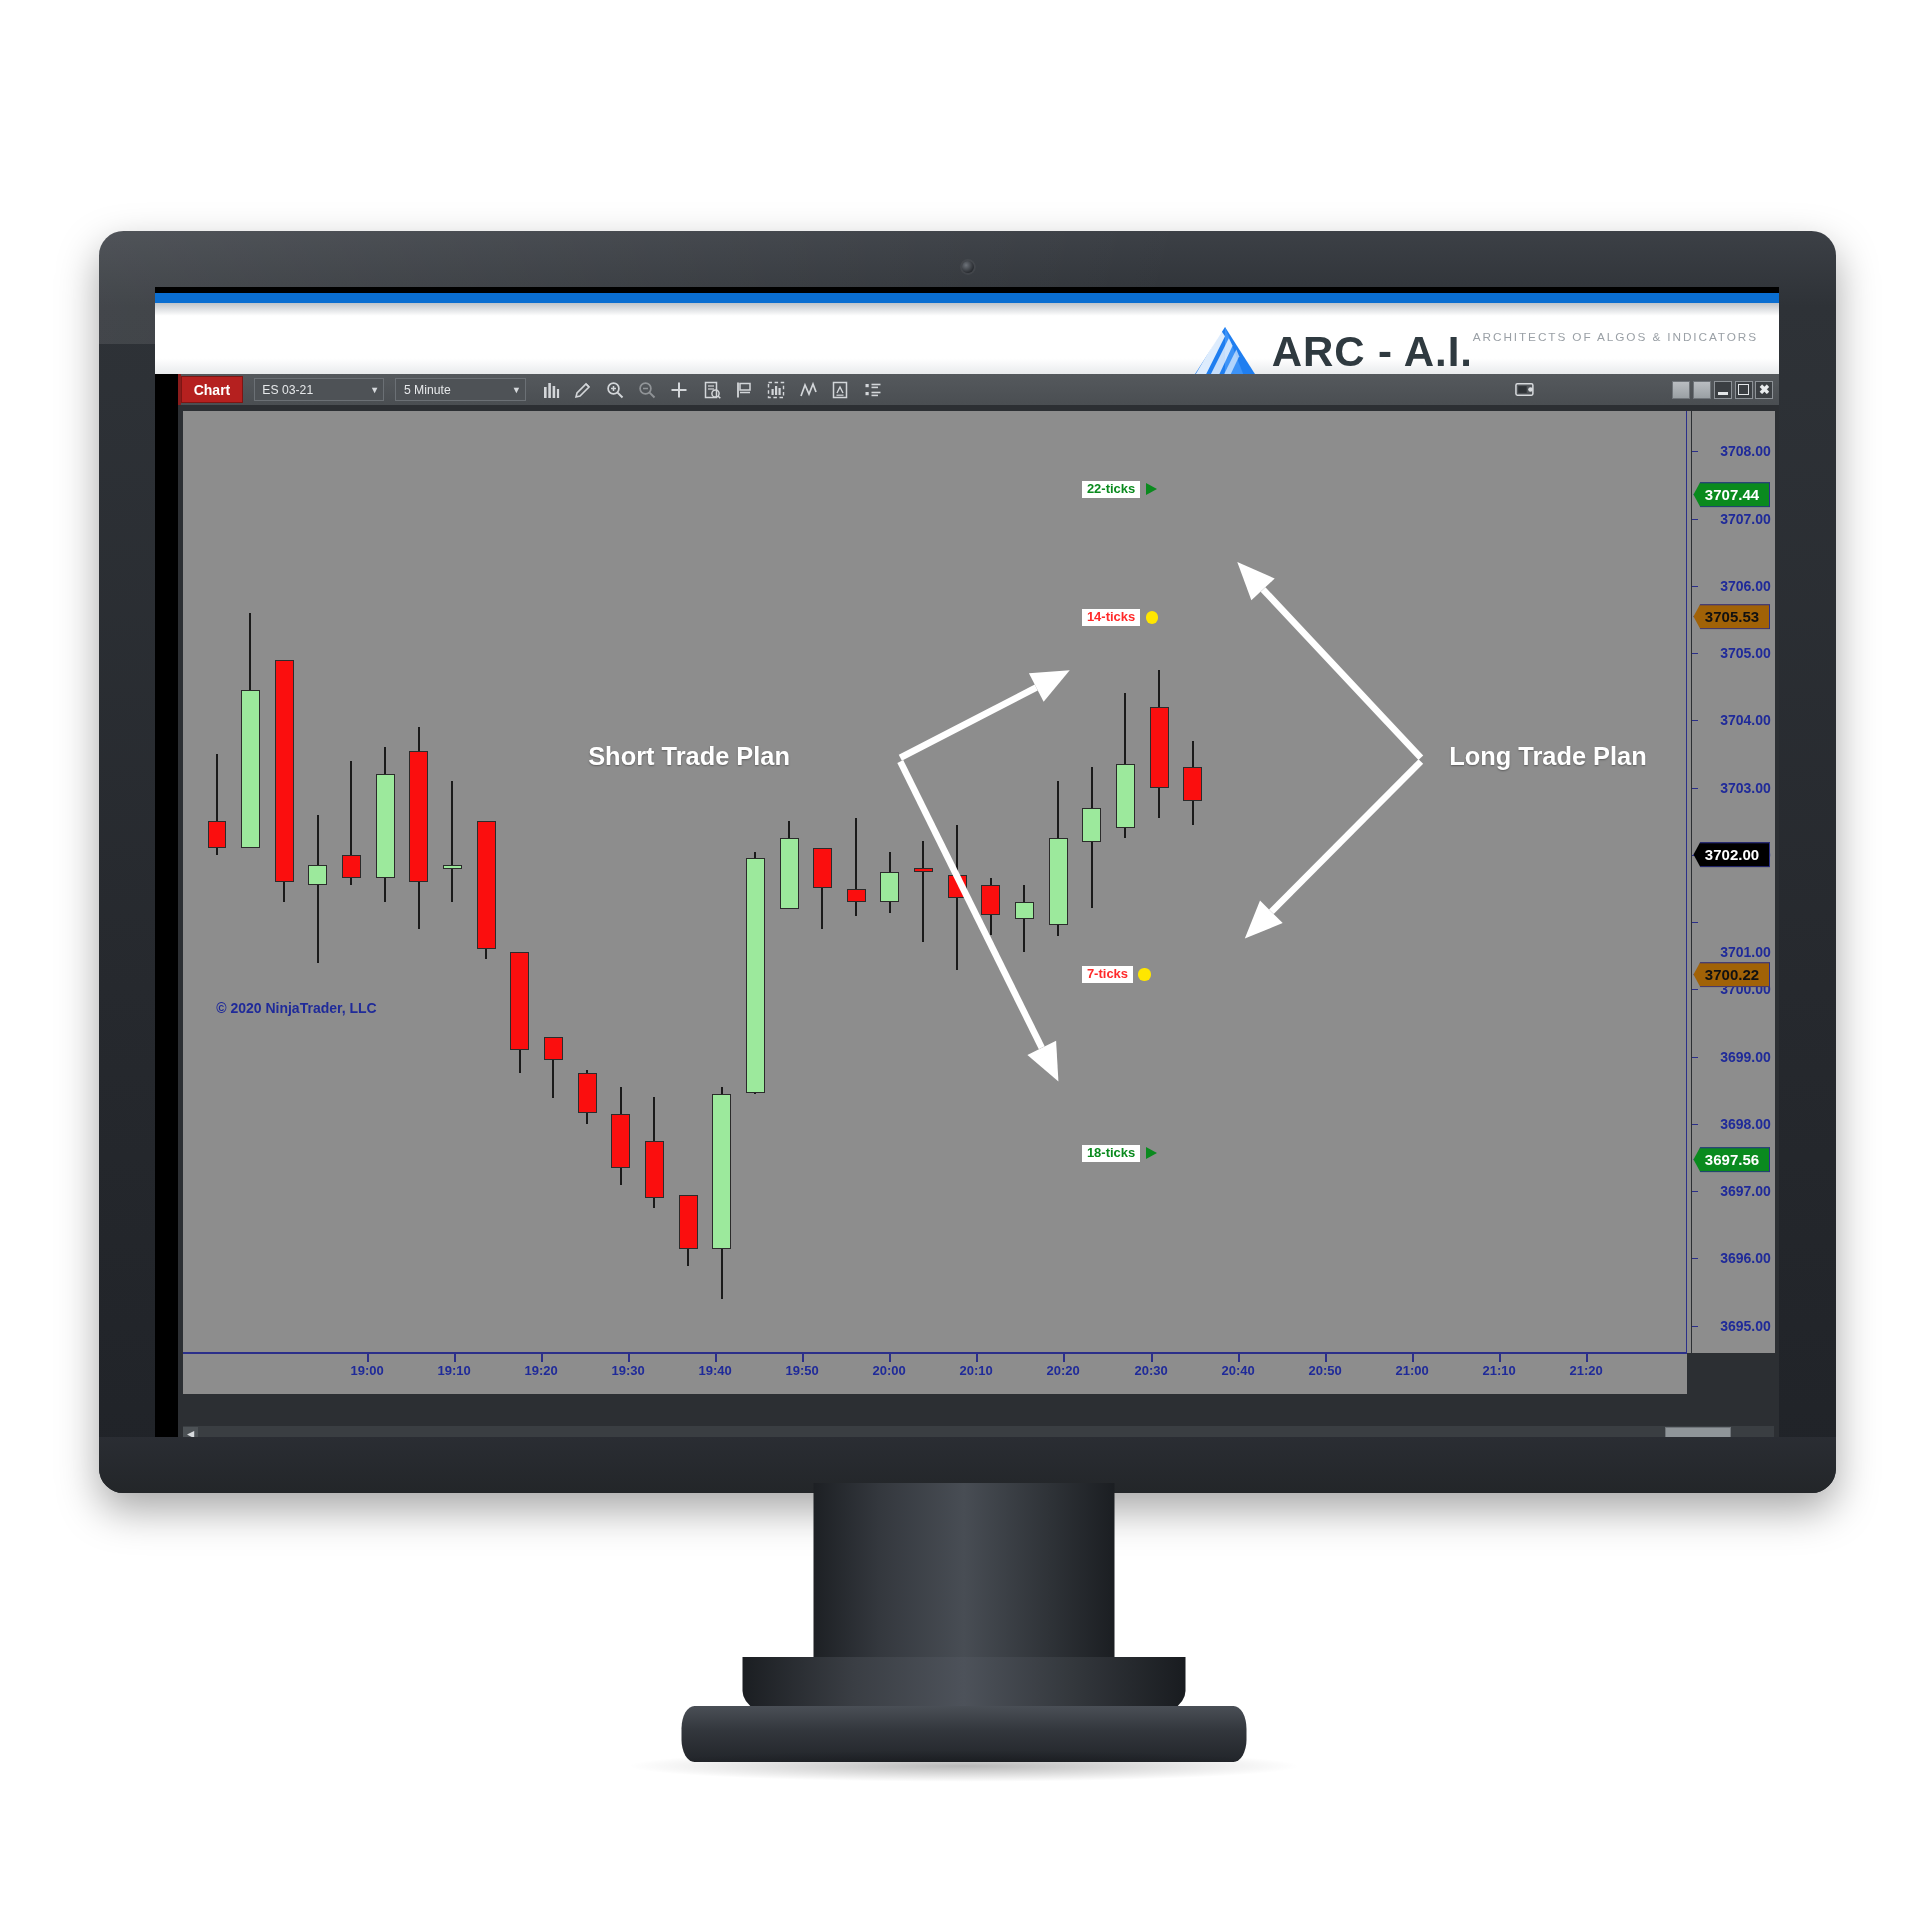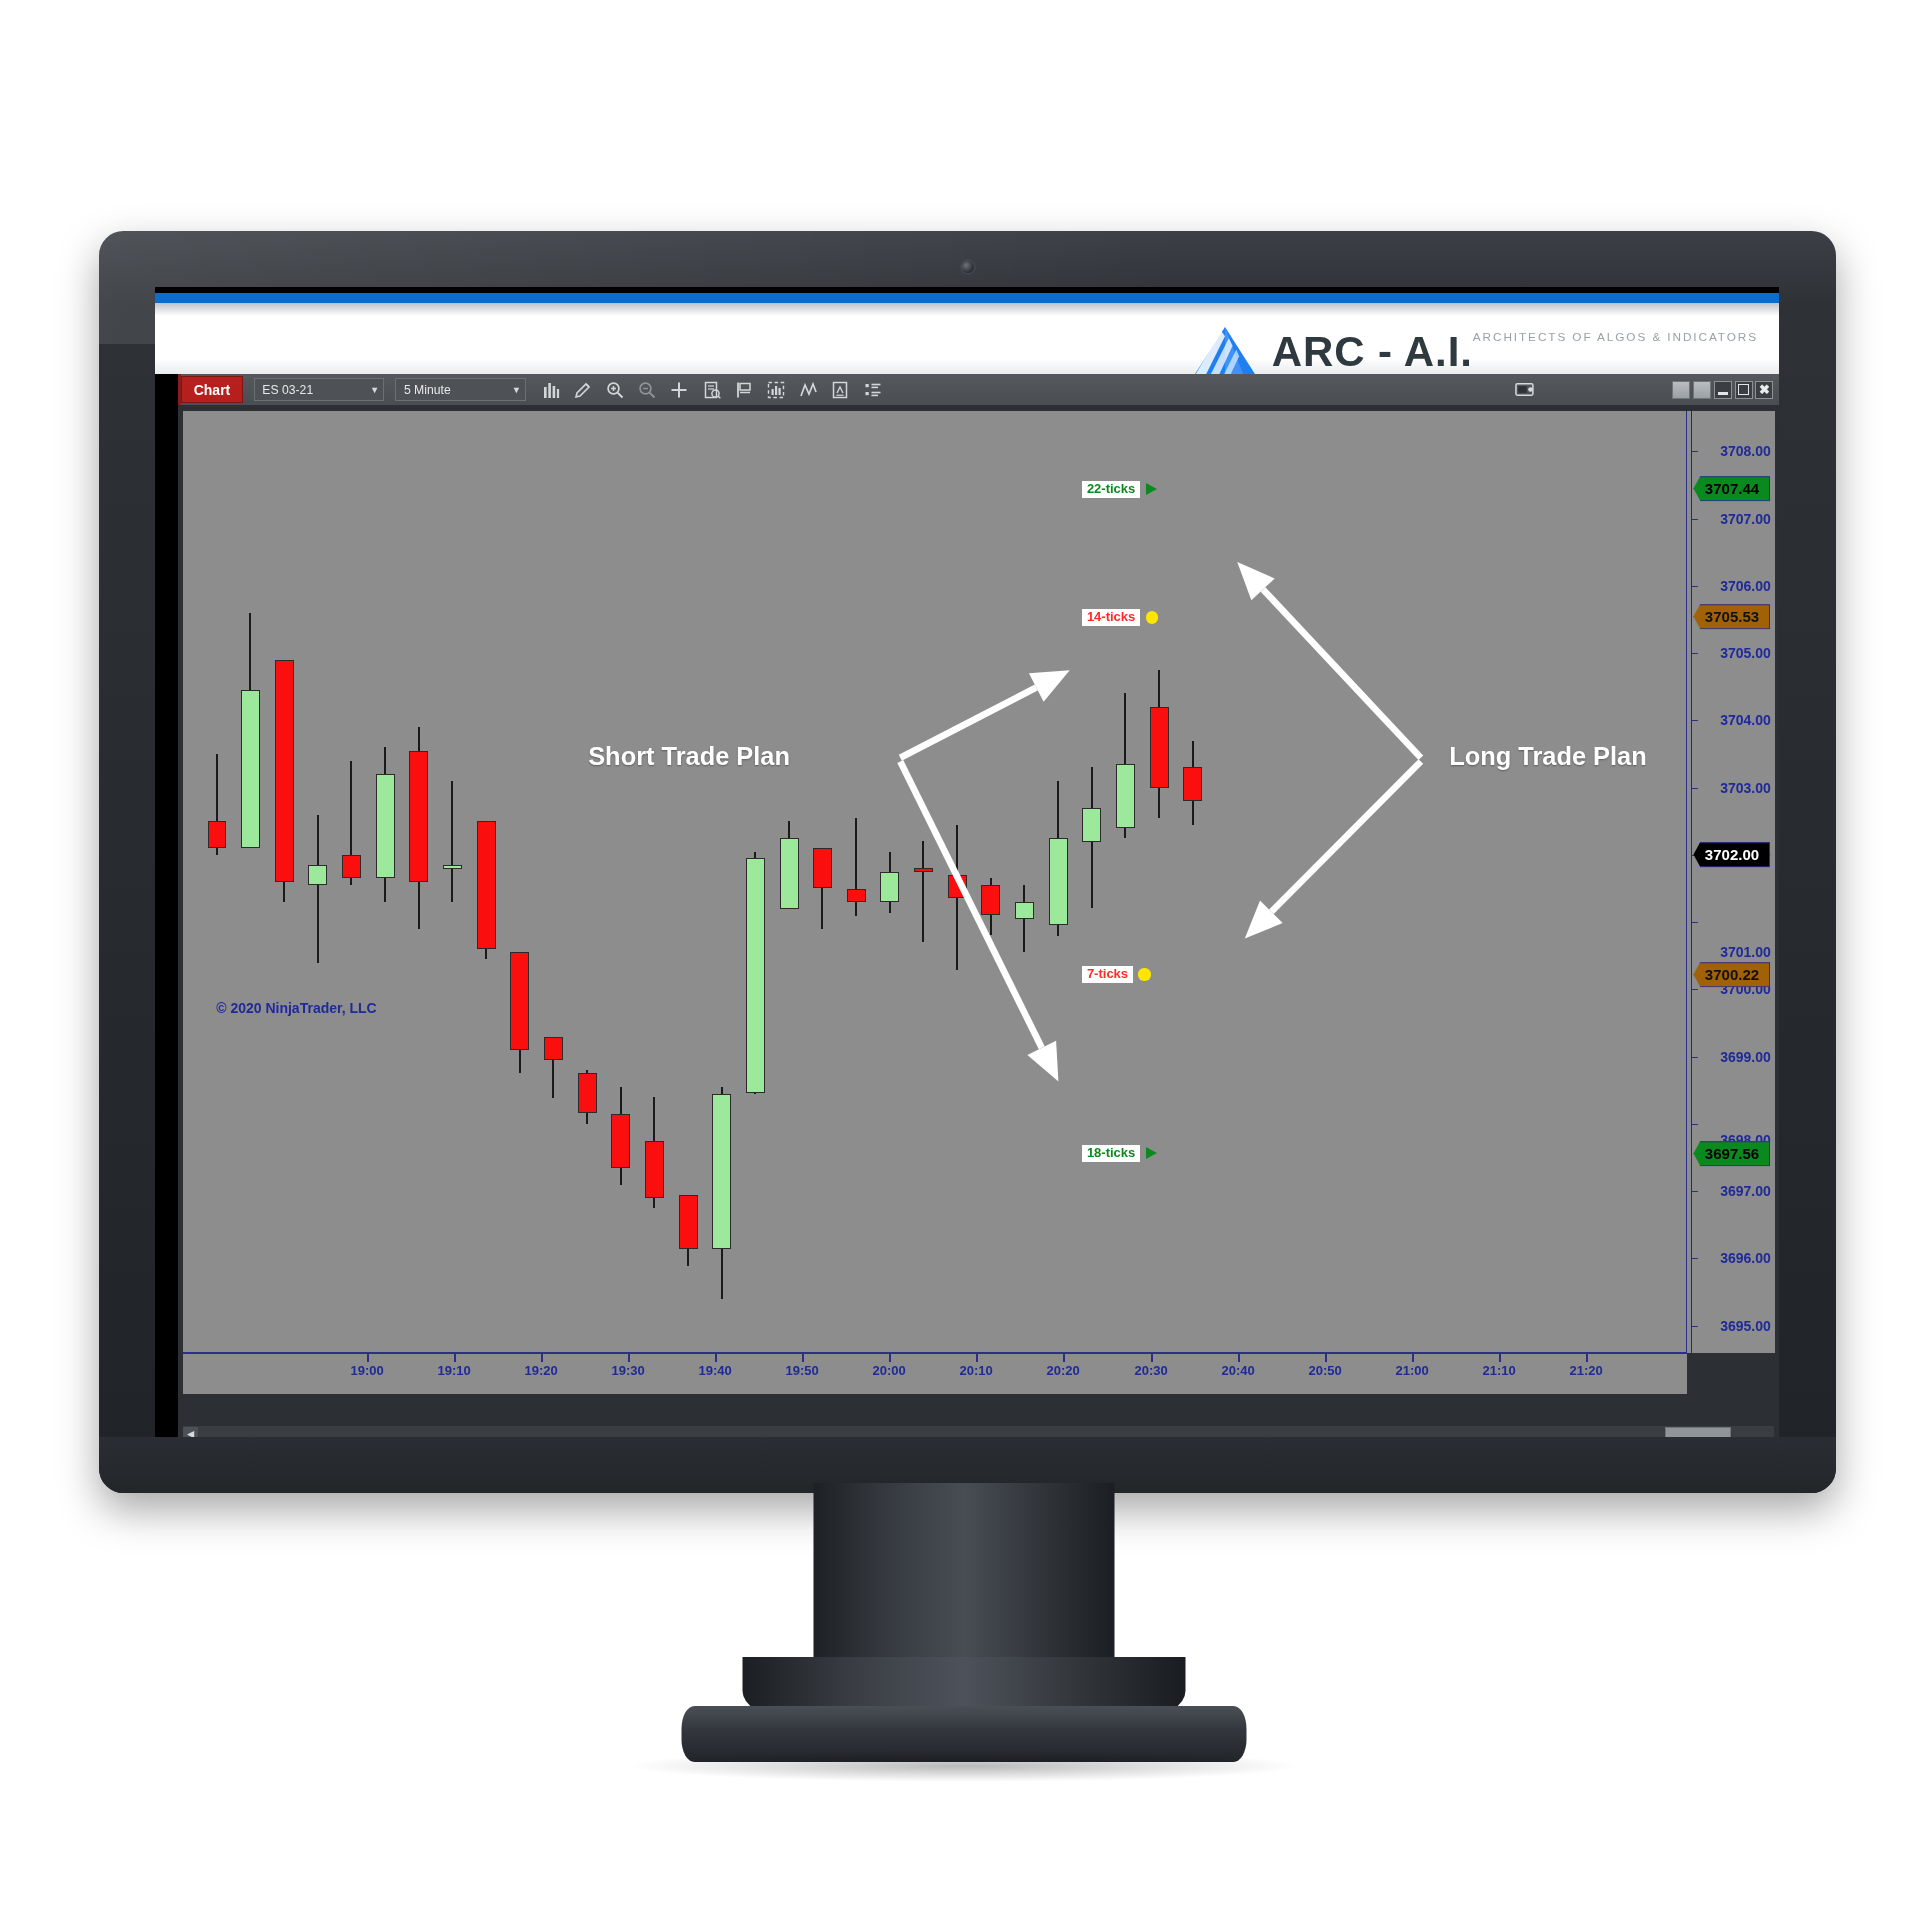--- a/index.html
+++ b/index.html
@@ -145,21 +145,21 @@
   .xtick{position:absolute;top:0;width:1.9px;height:7.5px;background:#2b2f8a;}
 
   
   .pill{
     position:absolute;left:1.9px;height:23.5px;width:75px;transform:translateY(-50%);
     display:flex;align-items:center;justify-content:center;
     font-size:15px;font-weight:bold;font-family:"Liberation Sans",sans-serif;
     border:0.9px solid #2b2f8a;
     clip-path:polygon(0% 50%, 9% 0%, 100% 0%, 100% 100%, 9% 100%);
   }
-  .pill.green{background:#0a8a1e;color:#000000;}
+  .pill.green{background:#0a8a1e;color:#ffffff;margin-top:6px;}
   .pill.yellow{background:#a16207;color:#111;}
   .pill.black{background:#000;color:#fff;}
 
   
   .cndl-wick{position:absolute;width:1.9px;background:#1a1a1a;}
   .cndl-body{position:absolute;border:0.9px solid #2b2b2b;box-sizing:border-box;}
   .cndl-body.up{background:#9ce99c;}
   .cndl-body.dn{background:#fb0e0e;}
 
   
@@ -449,21 +449,21 @@
               <div class="ylabel" style="top: 377px;">3703.00</div>
               <div class="ytick" style="top: 444px;"></div>
               <div class="ylabel" style="top: 444px;">3702.00</div>
               <div class="ytick" style="top: 511px;"></div>
               <div class="ylabel" style="top: 541px; text-align: center;">3701.00</div>
               <div class="ytick" style="top: 578px;"></div>
               <div class="ylabel" style="top: 578px;">3700.00</div>
               <div class="ytick" style="top: 646px;"></div>
               <div class="ylabel" style="top: 646px;">3699.00</div>
               <div class="ytick" style="top: 713px;"></div>
-              <div class="ylabel" style="top: 713px; margin-top: 16px;">3698.00</div>
+              <div class="ylabel" style="top: 713px;">3698.00</div>
               <div class="ytick" style="top: 780px;"></div>
               <div class="ylabel" style="top: 780px;">3697.00</div>
               <div class="ytick" style="top: 847px;"></div>
               <div class="ylabel" style="top: 847px;">3696.00</div>
               <div class="ytick" style="top: 915px;"></div>
               <div class="ylabel" style="top: 915px;">3695.00</div>
               <div class="pill green" style="top: 78px;">3707.44</div>
               <div class="pill yellow" style="top: 206px;">3705.53</div>
               <div class="pill black" style="top: 444px;">3702.00</div>
               <div class="pill yellow" style="top: 564px;">3700.22</div>

